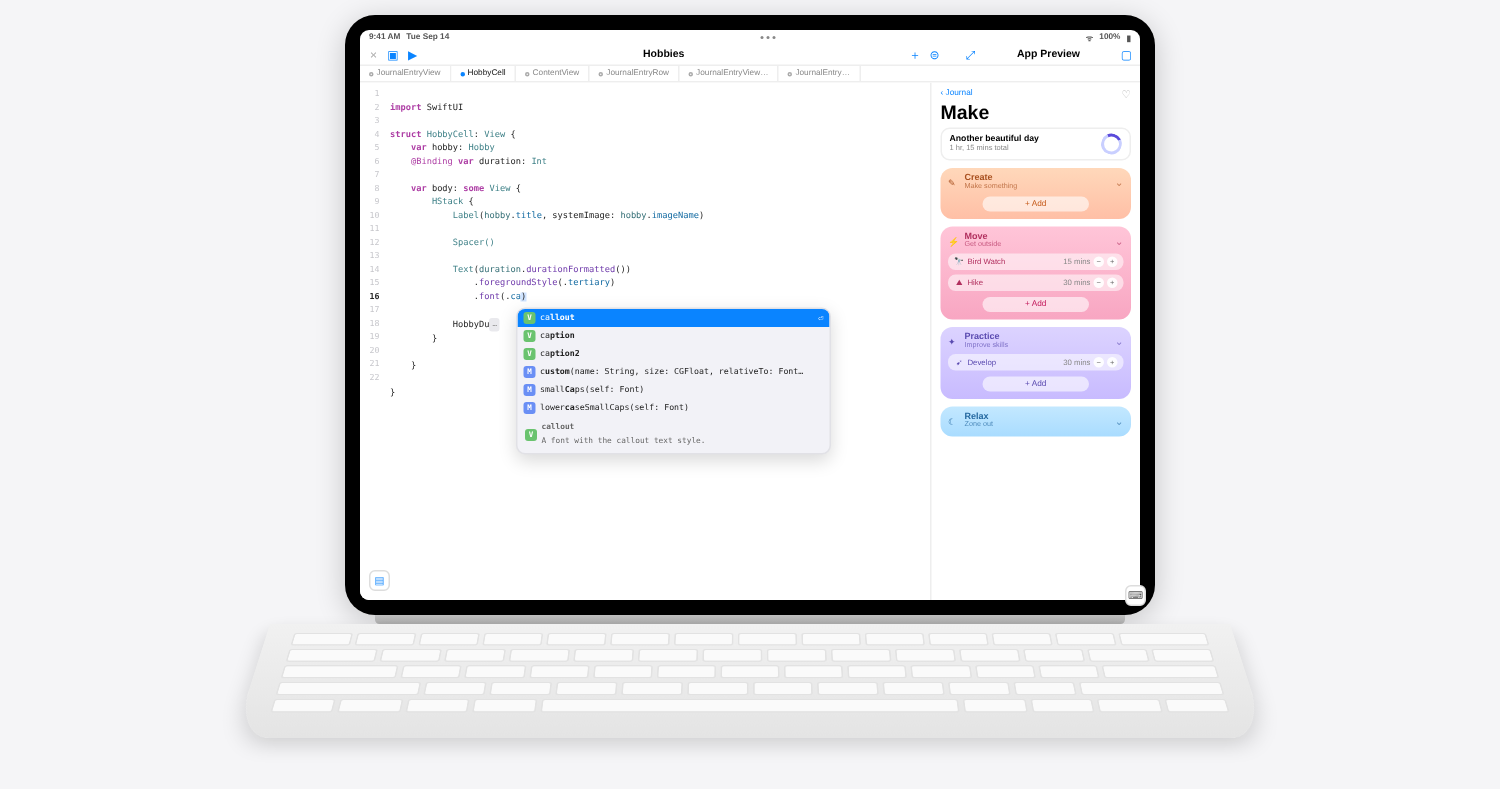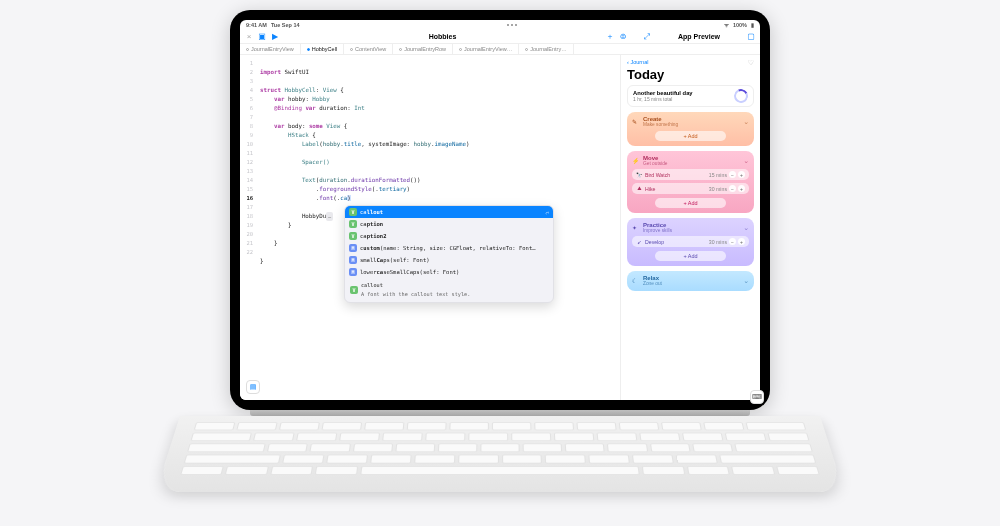--- a/index.html
+++ b/index.html
@@ -266,21 +266,21 @@
             
             <div class="autocomplete" id="ac"><div class="ac-item sel"><span class="ac-badge bg-v">V</span><span class="ac-text">ca<b>llout</b></span><span class="ac-enter">⏎</span></div><div class="ac-item"><span class="ac-badge bg-v">V</span><span class="ac-text">ca<b>ption</b></span></div><div class="ac-item"><span class="ac-badge bg-v">V</span><span class="ac-text">ca<b>ption2</b></span></div><div class="ac-item"><span class="ac-badge bg-m">M</span><span class="ac-text">c<b>ustom</b>(name: String, size: CGFloat, relativeTo: Font…</span></div><div class="ac-item"><span class="ac-badge bg-m">M</span><span class="ac-text">small<b>Ca</b>ps(self: Font)</span></div><div class="ac-item"><span class="ac-badge bg-m">M</span><span class="ac-text">lower<b>ca</b>seSmallCaps(self: Font)</span></div><div class="ac-doc"><span class="ac-badge bg-v">V</span><div><b>callout</b><br>A font with the callout text style.</div></div></div>
           </div>
           <div class="floatbtn-l">▤</div>
         </div>
 
         <div class="preview">
           <div class="pv-body">
             <span class="pv-heart">♡</span>
             <div class="pv-bc">‹ <span>Journal</span></div>
-            <div class="pv-title">Today</div>
+            <div class="pv-title">Make</div>
             <div class="summary">
               <div class="txt">
                 <div class="l1">Another beautiful day</div>
                 <div class="l2">1 hr, 15 mins total</div>
               </div>
               <div class="ring"></div>
             </div>
             <div id="cards">
                 <div class="card card-create">
                   <div class="card-head">

